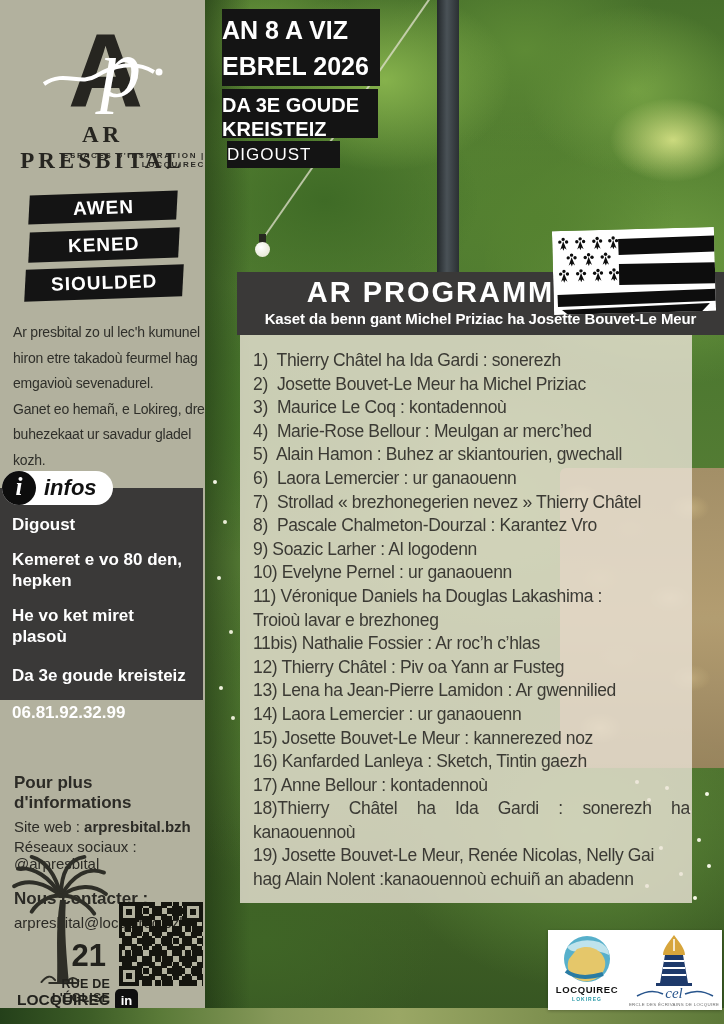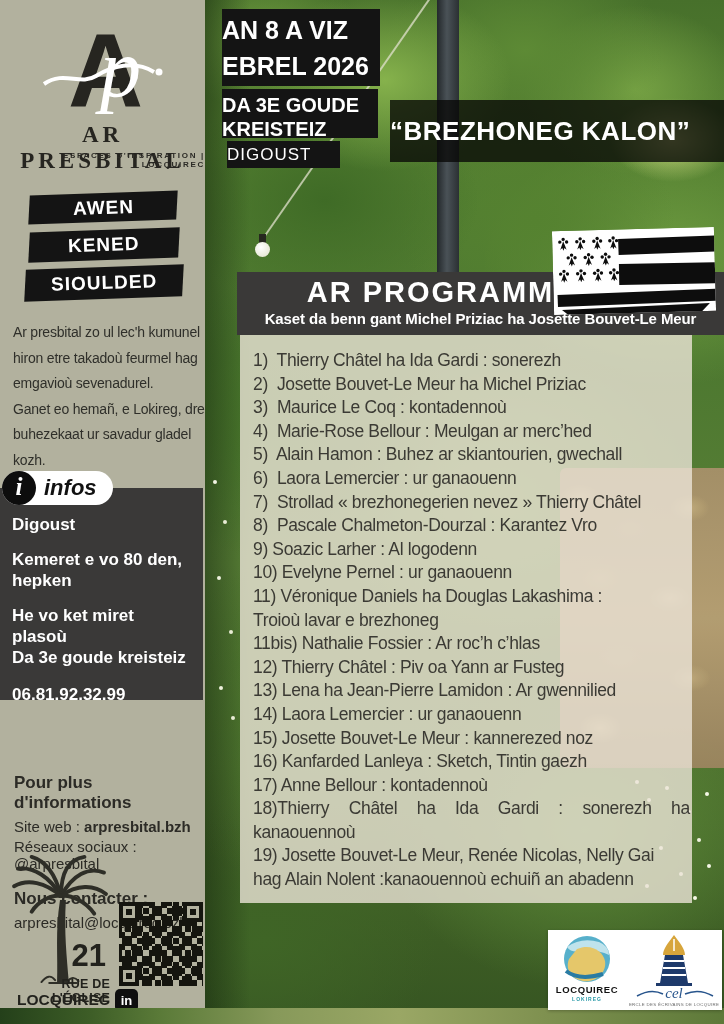--- a/index.html
+++ b/index.html
@@ -62,21 +62,21 @@
     font-weight:bold;font-size:19px;letter-spacing:1px;transform:rotate(-2deg) skewX(-5deg);}
   .badge span{display:inline-block;transform:skewX(5deg);}
   .b1{top:193px;height:29px;line-height:29px;width:148px;}
   .b2{top:230px;height:30px;line-height:30px;width:150px;}
   .b3{top:267px;height:32px;line-height:32px;width:158px;left:25px;}
   .about{position:absolute;left:13px;top:320px;width:192px;font-size:14px;line-height:25.5px;
     color:#2f2f2a;white-space:pre-line;letter-spacing:-0.2px;}
   .infos-box{position:absolute;left:0;top:488px;width:203px;height:212px;background:#3a3938;
     color:#fff;box-sizing:border-box;padding:26px 12px 0 12px;}
   .infos-box .il{font-weight:bold;font-size:17px;line-height:21px;white-space:pre-line;}
-  .il1{margin-bottom:14px;} .il2{margin-bottom:14px;} .il3{} .il4{margin-bottom:16px;}
+  .il1{margin-bottom:14px;} .il2{margin-bottom:14px;} .il3{margin-bottom:18px;} .il4{margin-bottom:16px;}
   .infos-pill{position:absolute;left:2px;top:471px;height:34px;background:#fff;border-radius:18px;
     display:flex;align-items:center;padding-right:16px;z-index:4;}
   .infos-i{width:34px;height:34px;border-radius:50%;background:#0d0d0d;color:#fff;text-align:center;
     line-height:32px;font-family:"Liberation Serif",serif;font-style:italic;font-weight:bold;font-size:25px;}
   .infos-label{font-style:italic;font-weight:bold;font-size:22px;color:#111;padding-left:8px;}
   .more{position:absolute;left:14px;top:726px;width:188px;color:#2c2b26;margin-top:47px;}
   .more .t{font-weight:bold;font-size:17px;margin-bottom:5px;}
   .more .r{font-size:15px;margin-bottom:3px;}
   .more .r b{font-weight:bold;}
   .more .gap{height:14px;}
@@ -219,21 +219,20 @@
 
   <div class="box box-date">
     <div>AN 8 A VIZ</div>
       <div>EBREL 2026</div>
   </div>
   <div class="box box-time">
     <div>DA 3E GOUDE</div>
       <div>KREISTEIZ</div>
   </div>
   <div class="box box-free">DIGOUST</div>
-  <div class="box box-title">“BREZHONEG KALON”</div>
 
   <div class="banner">
     <h2>AR PROGRAMM</h2>
     <div class="sub">Kaset da benn gant Michel Priziac ha Josette Bouvet-Le Meur</div>
   </div>
   <svg class="flag" width="162" height="84" viewBox="0 0 162 84">
     <defs>
       <g id="erm" fill="#0d0d0d">
         <circle cx="0" cy="-4.5" r="1.7"></circle>
           <circle cx="-3.4" cy="-1.8" r="1.7"></circle>

